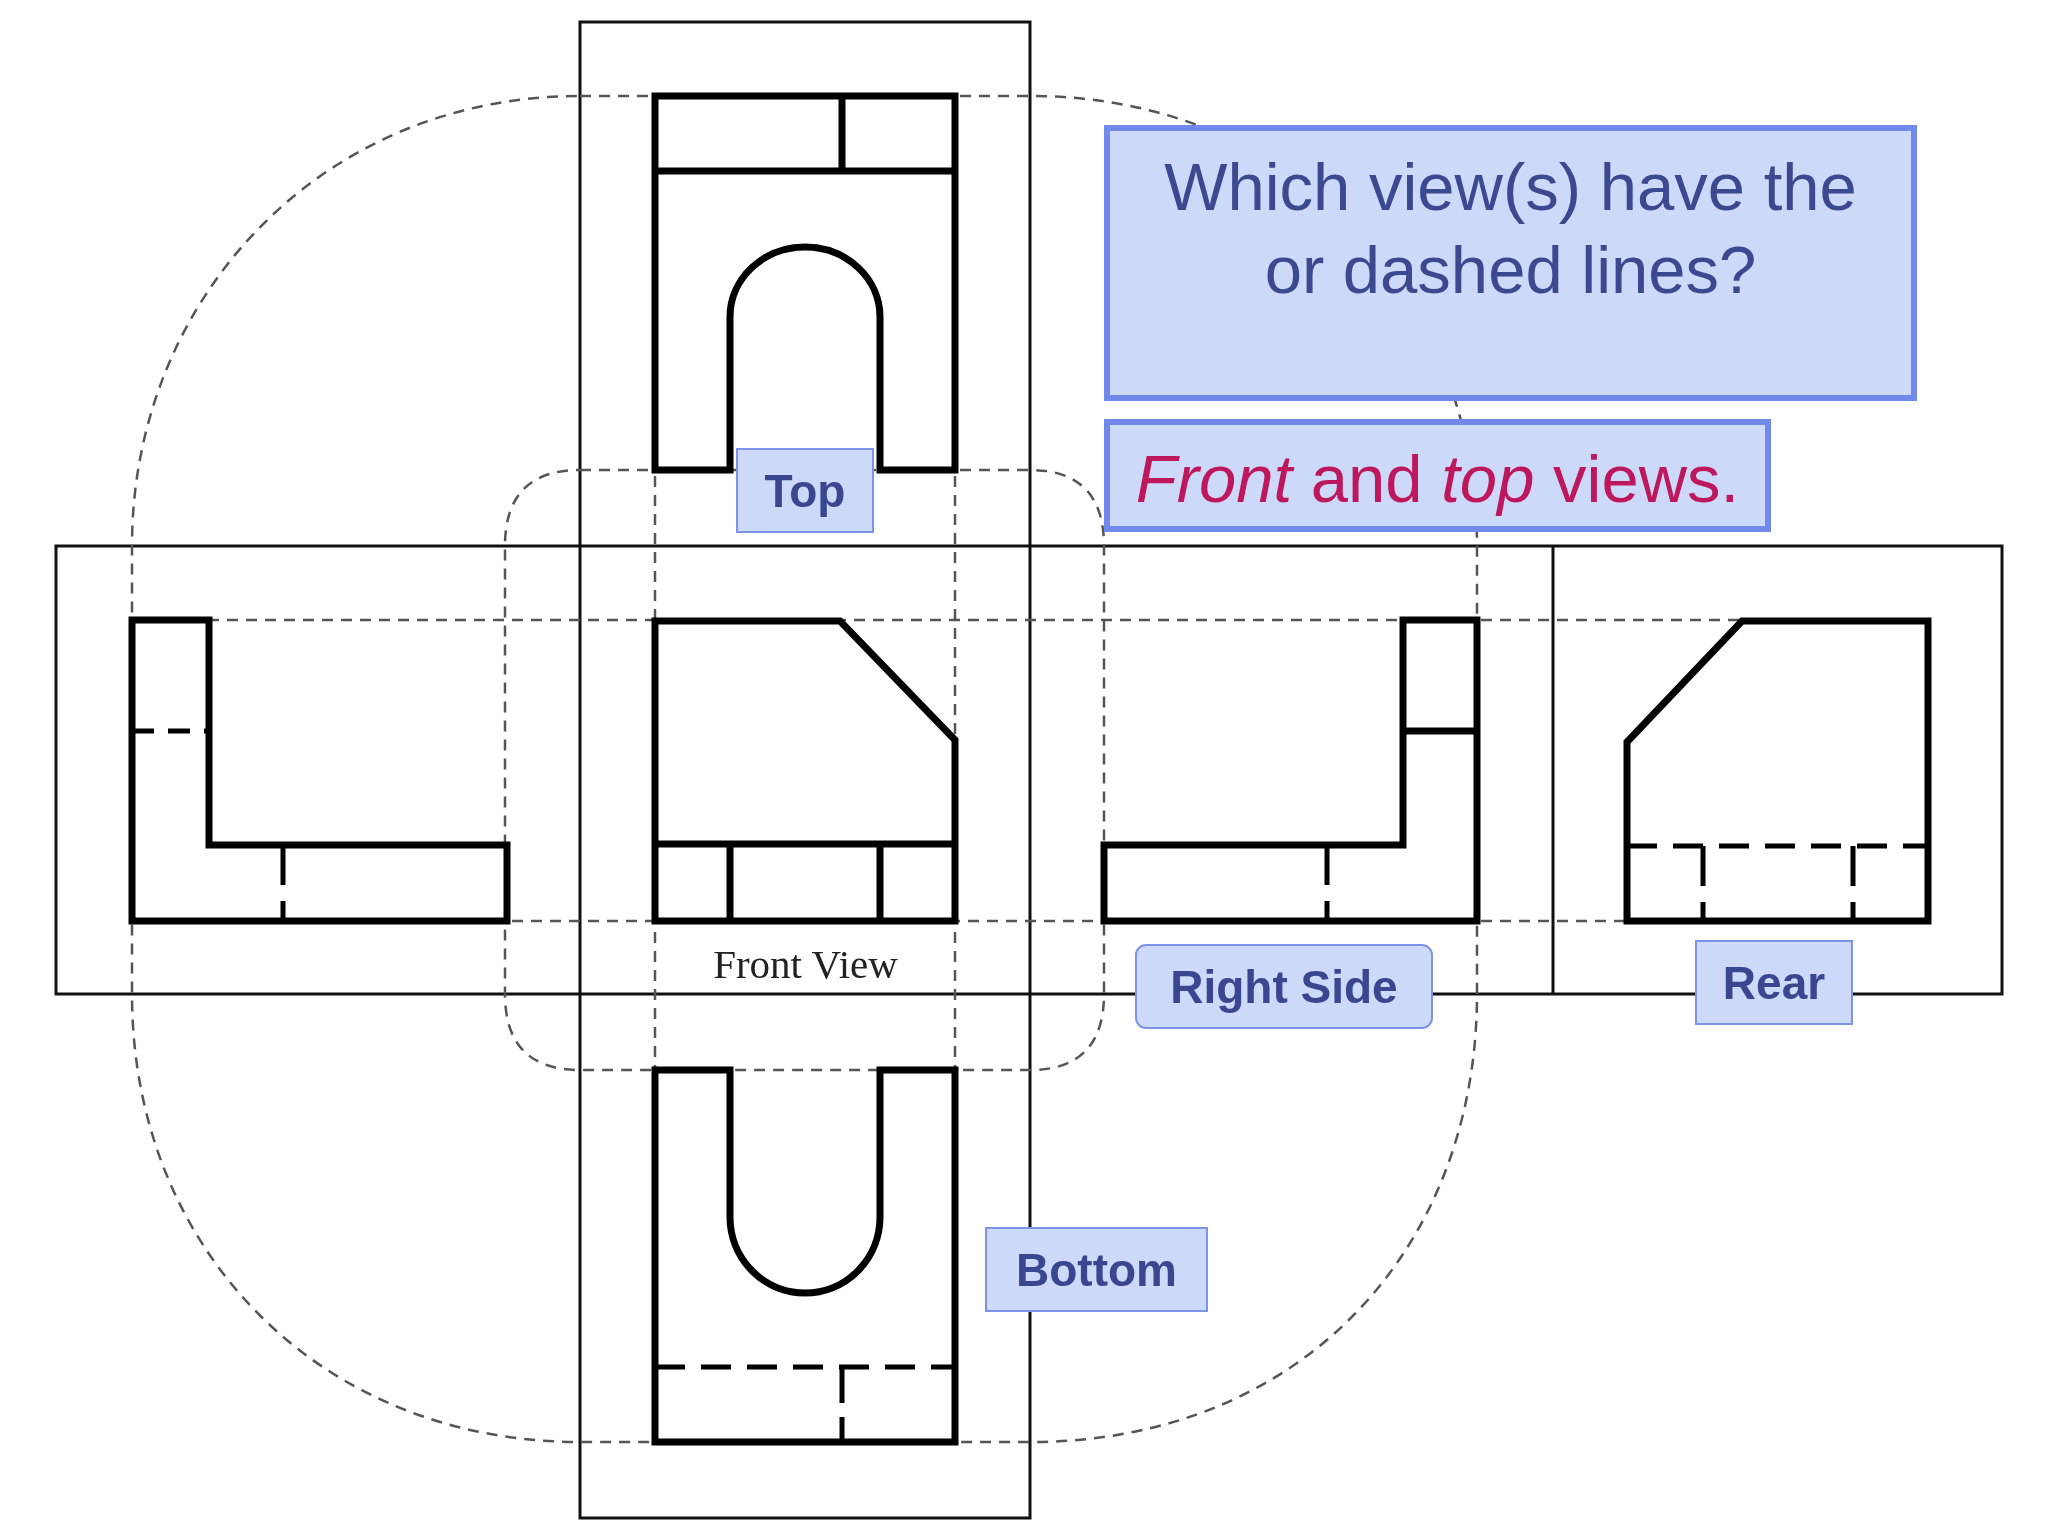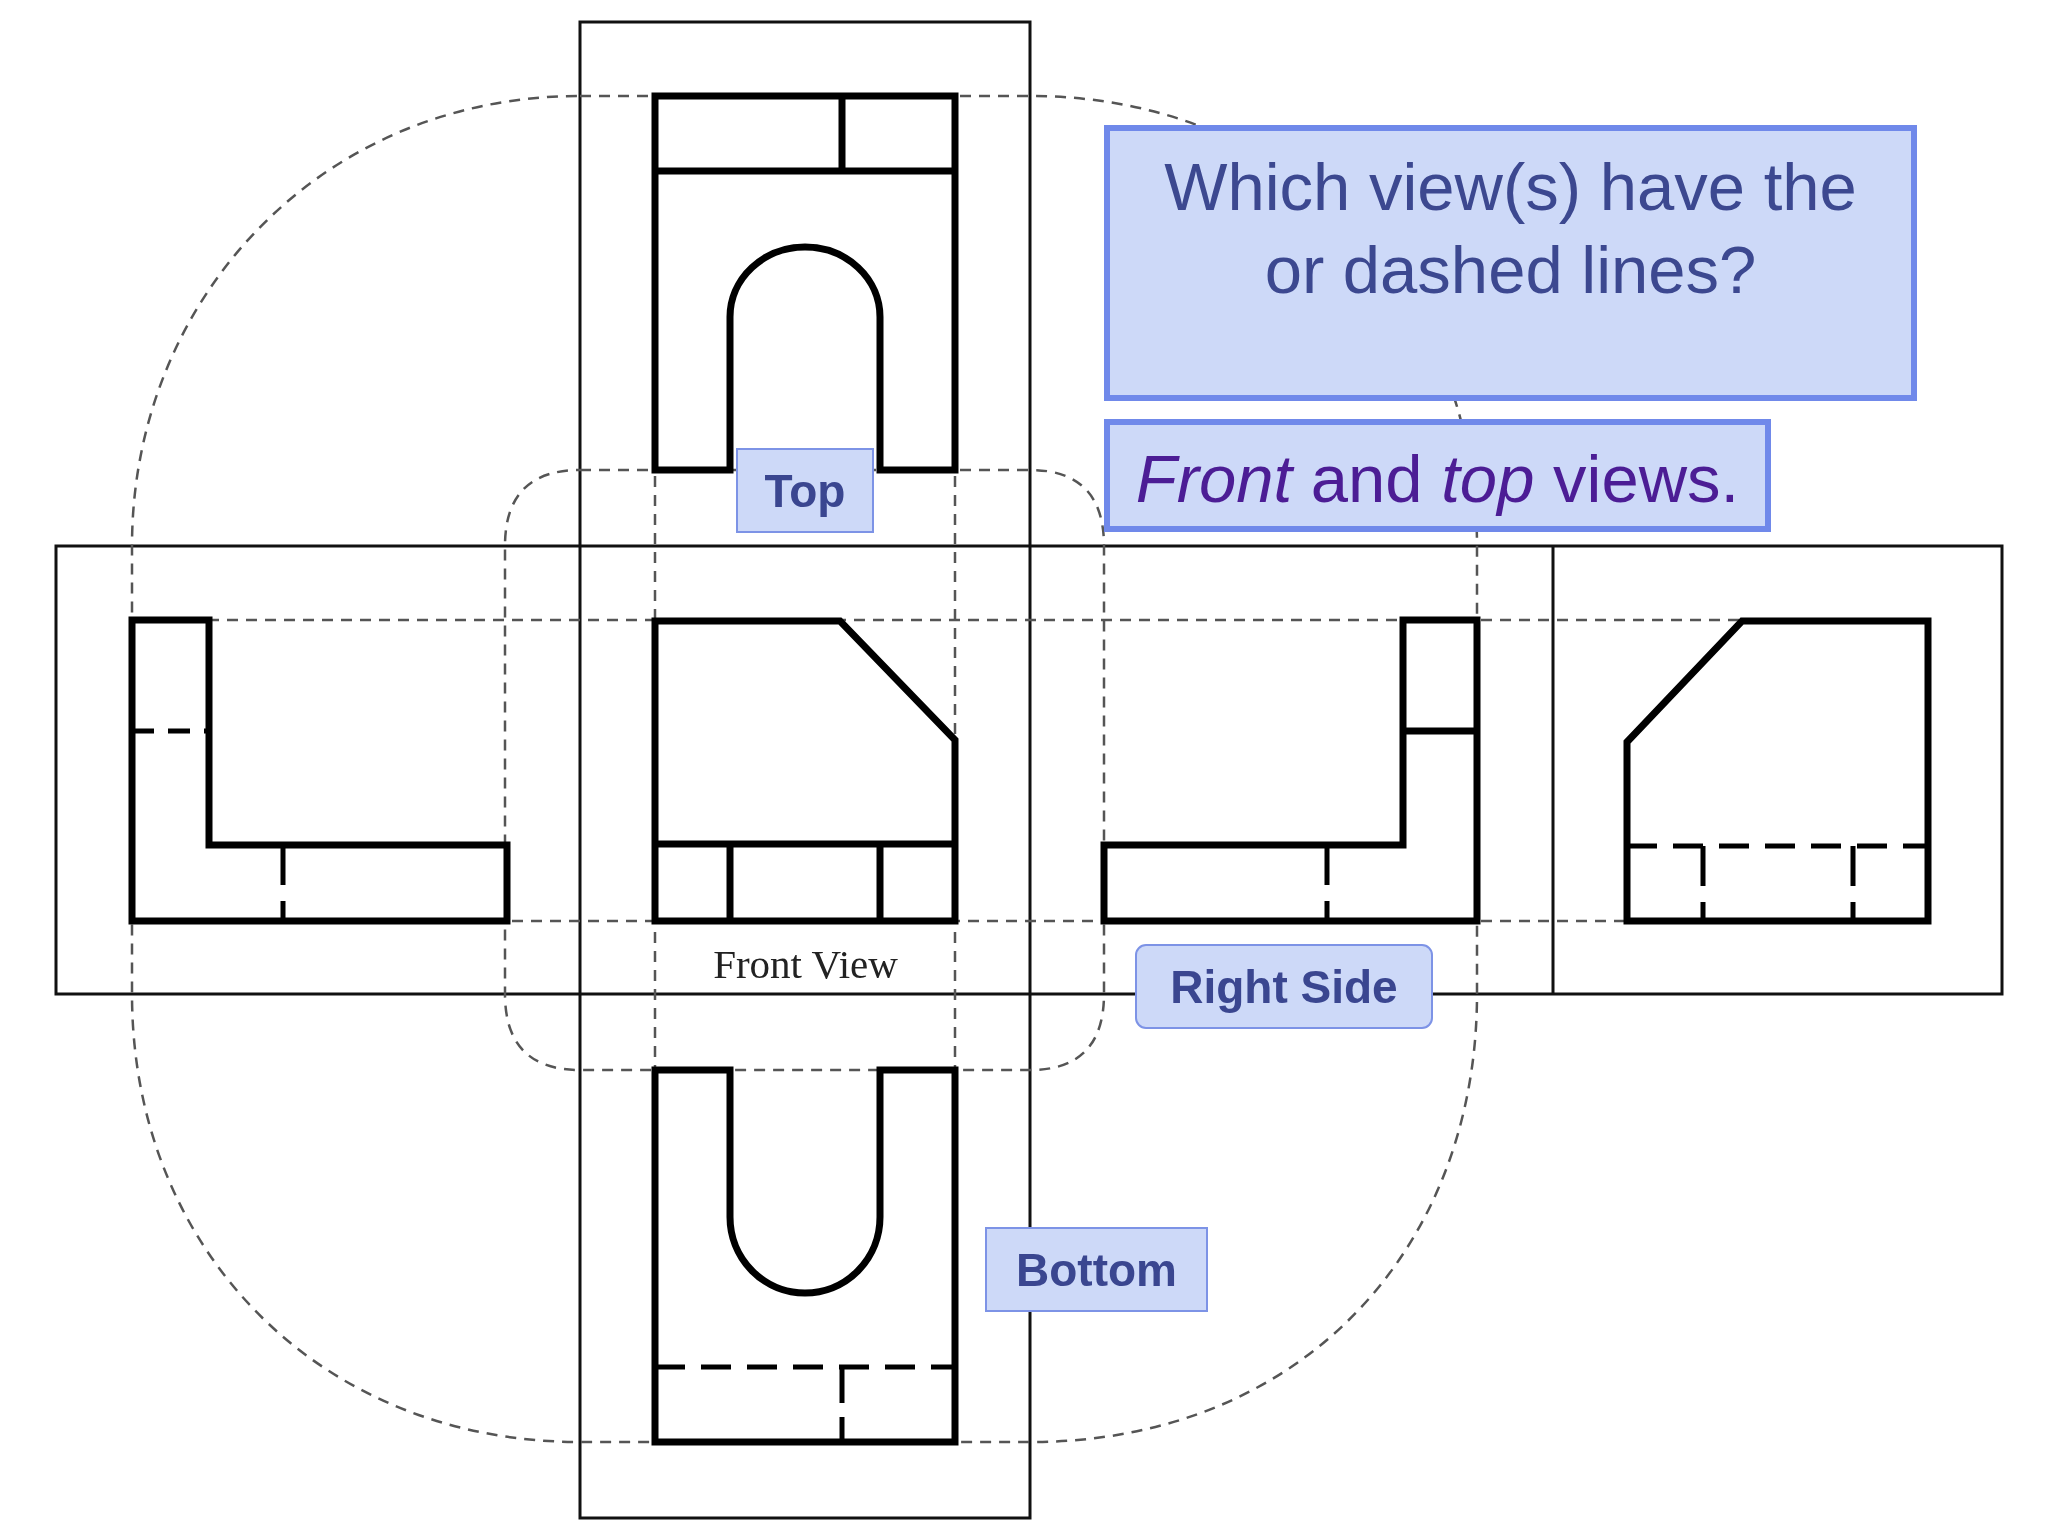--- a/index.html
+++ b/index.html
@@ -19,21 +19,21 @@
   }
   .qbox {
     position: absolute; box-sizing: border-box;
     background: #cdd9f8; border: 6px solid #7089ea;
     font-family: "Liberation Sans", sans-serif;
     text-align: center;
   }
   .question { left: 1104px; top: 125px; width: 813px; height: 276px; padding: 14px 18px 0 18px;
     color: #3c4890; font-size: 67px; line-height: 83px; }
   .answer { left: 1104px; top: 419px; width: 667px; height: 113px; padding: 12px 18px 0 18px;
-    color: #4c1d95; font-size: 67px; line-height: 84px; white-space: nowrap; }
+    color: #be185d; font-size: 67px; line-height: 84px; white-space: nowrap; }
   .answer em { font-style: italic; }
 </style>
 </head>
 <body>
 
 <div id="stage">
 
   <svg class="drawing" width="2048" height="1536" viewBox="0 0 2048 1536">
 
     <g fill="none" stroke="#111" stroke-width="3">
@@ -89,20 +89,21 @@
         <path d="M 655 1070 L 730 1070 L 730 1217 A 75 76 0 0 0 880 1217 L 880 1070 L 955 1070 L 955 1442 L 655 1442 Z"></path>
         <line x1="655" y1="1367" x2="955" y2="1367" stroke-width="5" stroke-dasharray="30 16"></line>
         <line x1="842" y1="1367" x2="842" y2="1442" stroke-width="5" stroke-dasharray="36 14"></line>
       </g>
     </g>
   </svg>
 
   <div class="lbl" style="left:736px; top:448px; width:138px; height:85px;">Top</div>
   <div class="front-caption">Front View</div>
   <div class="lbl" style="left:1135px; top:944px; width:298px; height:85px;border-radius:11px;">Right Side</div>
+  <div class="lbl" style="left:1695px; top:940px; width:158px; height:85px;">Rear</div>
   <div class="lbl" style="left:985px; top:1227px; width:223px; height:85px;text-align:center;">Bottom</div>
 
   <div class="qbox question">
     <div>Which view(s) have the</div>
     <div>or dashed lines?</div>
   </div>
 
   <div class="qbox answer"><em>Front</em><span style="white-space:pre"> and </span><em>top</em><span style="white-space:pre"> views.</span></div>
 
 </div>

